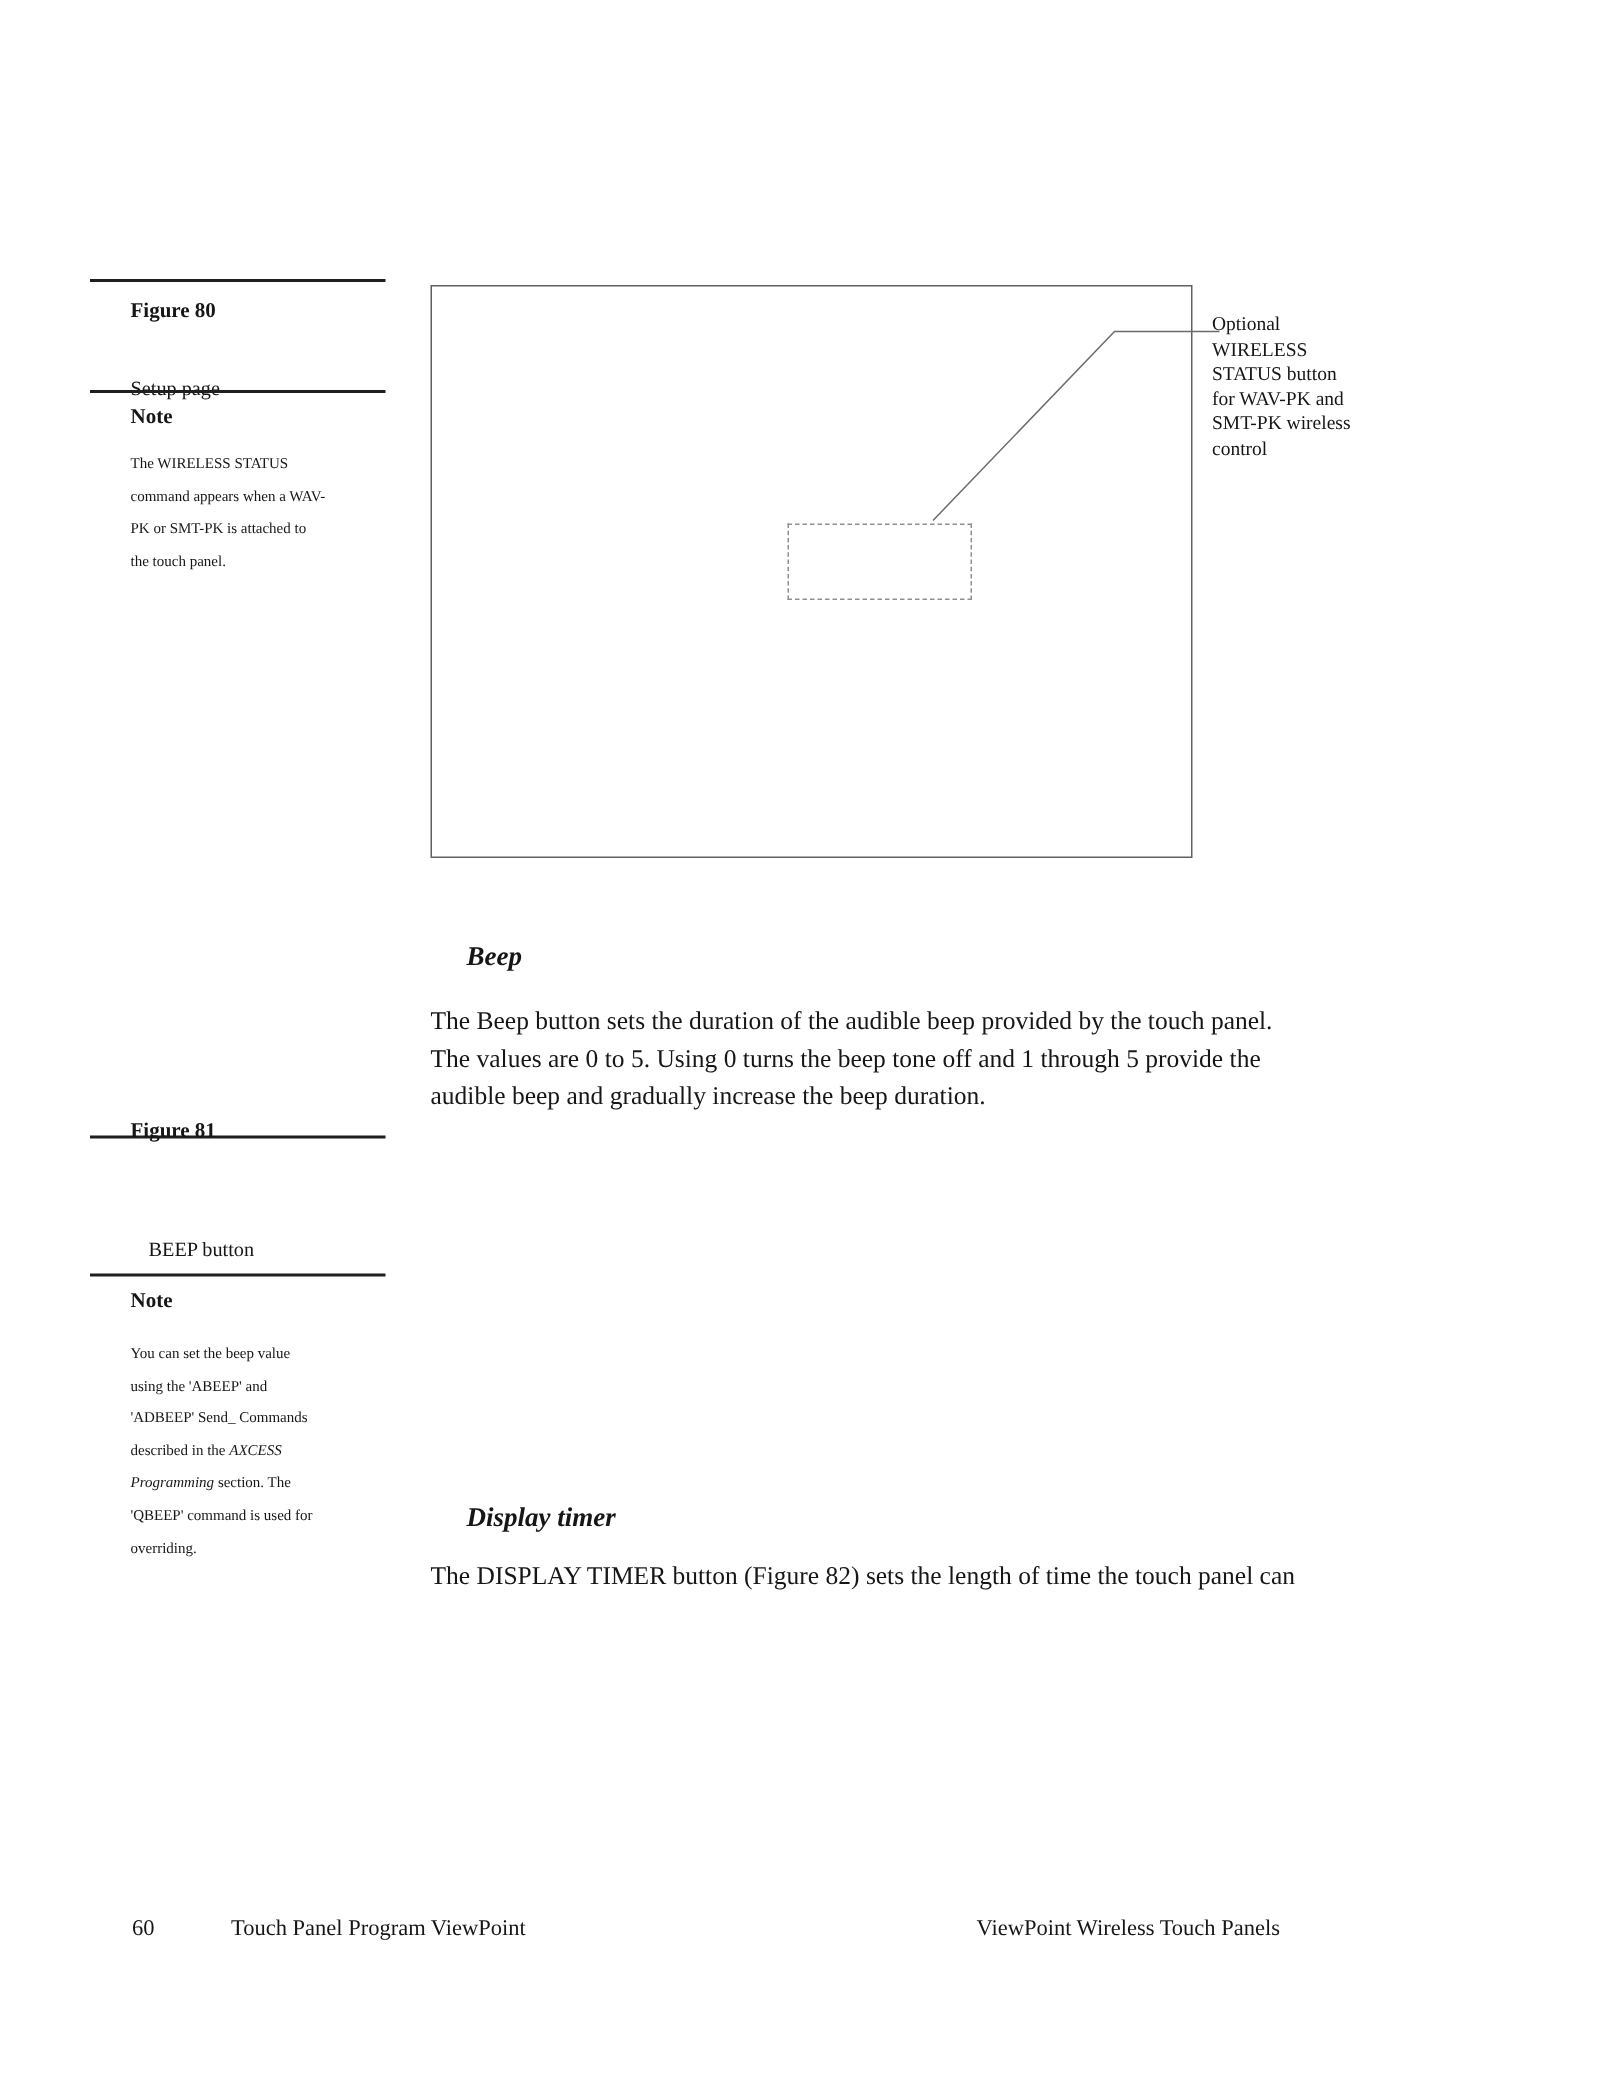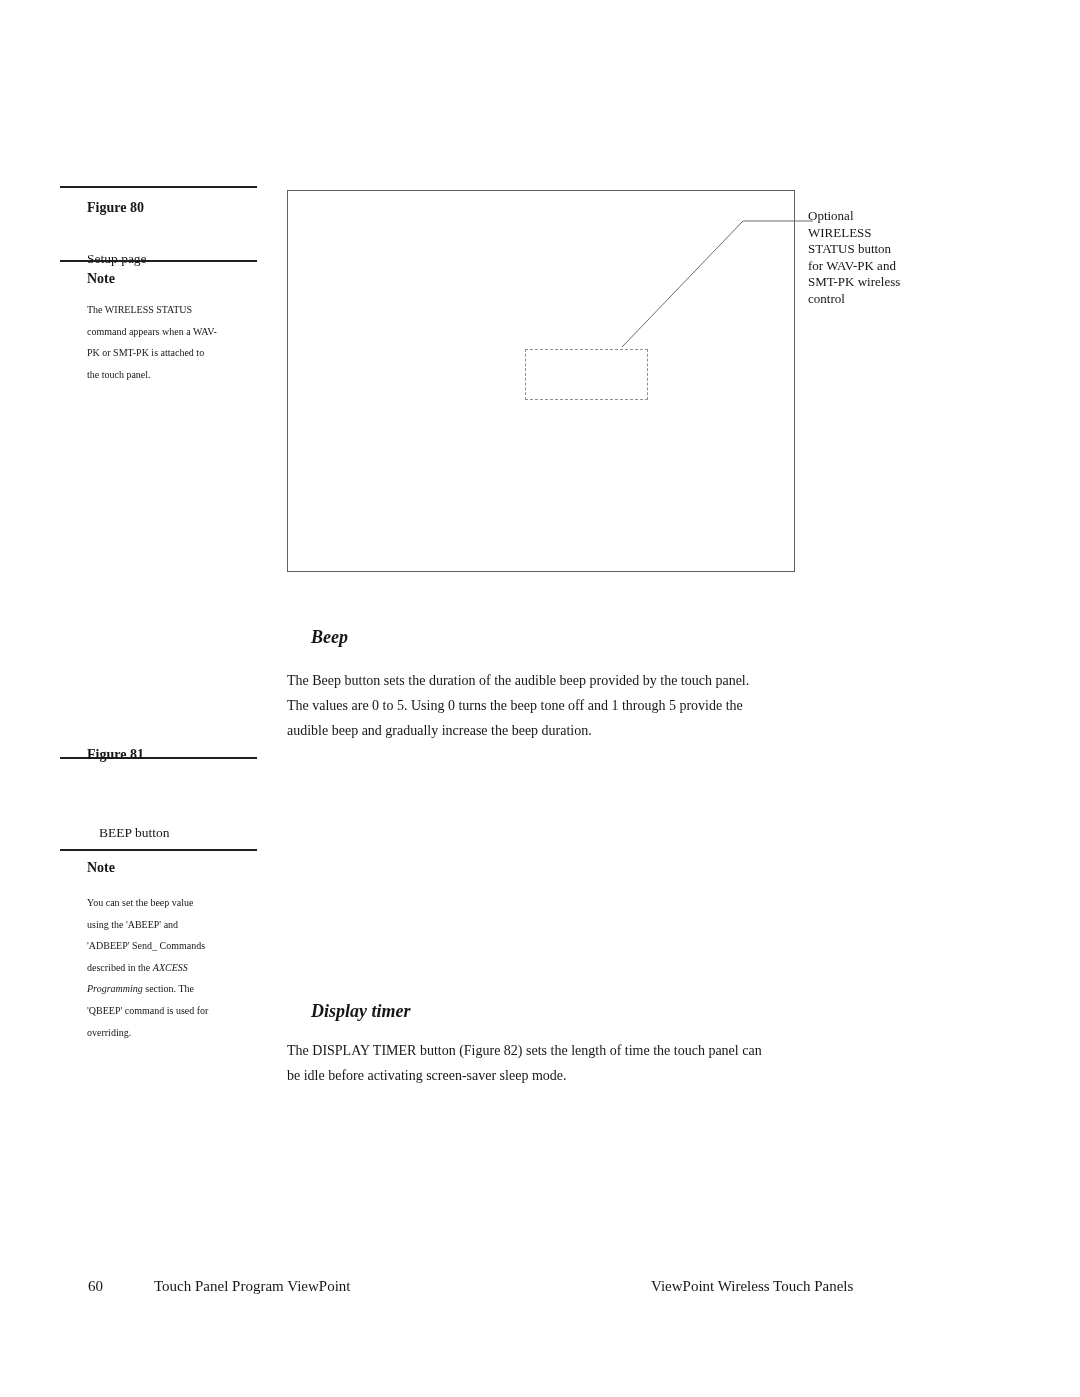--- a/index.html
+++ b/index.html
@@ -11,21 +11,21 @@
   .abs   { position:absolute; }
   .sans  { font-family:Liberation Serif, serif;padding-left:24px; }
   .serif { font-family:"Liberation Serif", serif; }
   .rule  { height:2px; background:var(--rule,#1f1f1f); }
   .figlabel  { font-weight:bold; font-size:14px; }
   .caption   { font-size:13.5px;margin-top:24px; }
   .notelabel { font-weight:bold; font-size:14px; }
   .notebody  { font-size:10px; line-height:21.6px; width:210px; }
   .callout   { font-size:13px; line-height:16.6px; width:130px; }
   .h2        { font-weight:bold; font-style:italic; font-size:18px; }
-  .bodytext  { font-size:14px; line-height:25px; }
+  .bodytext  { font-size:17px; line-height:25px; }
   .foot      { font-size:15px; }
   .figbox { border:1px solid var(--figure-border,#606060); background:var(--page-bg,#ffffff); }
   .dotted { border:1px dashed var(--dotted-border,#8f8f8f); }
   .leader { fill:none; stroke:var(--callout-line,#6b6b6b); stroke-width:1; }
   .tline  { white-space:nowrap; }
   .it     { font-style:italic; }
 </style>
 </head>
 <body>
 
@@ -75,20 +75,19 @@
       <div class="tline"><span>'ADBEEP' Send_ Commands</span></div>
       <div class="tline"><span>described in the </span><span class="it">AXCESS</span></div>
       <div class="tline"><span class="it">Programming</span><span> section. The</span></div>
       <div class="tline"><span>'QBEEP' command is used for</span></div>
       <div class="tline"><span>overriding.</span></div>
     </div>
 
   <div class="abs sans h2" style="left:287px;top:1001px">Display timer</div>
   <div class="abs serif bodytext" style="left:287px;top:1038px">
       <div class="tline"><span>The DISPLAY TIMER button (Figure 82) sets the length of time the touch panel can</span></div>
-      <div class="tline"><span>be idle before activating screen-saver sleep mode.</span></div>
     </div>
 
   <div class="abs sans foot" style="left:64px;top:1278px">60</div>
   <div class="abs sans foot" style="left:130px;top:1278px">Touch Panel Program ViewPoint</div>
   <div class="abs sans foot" style="left:627px;top:1278px;width:300px;text-align:left">ViewPoint Wireless Touch Panels</div>
 
 </div>
 
 </body></html>

